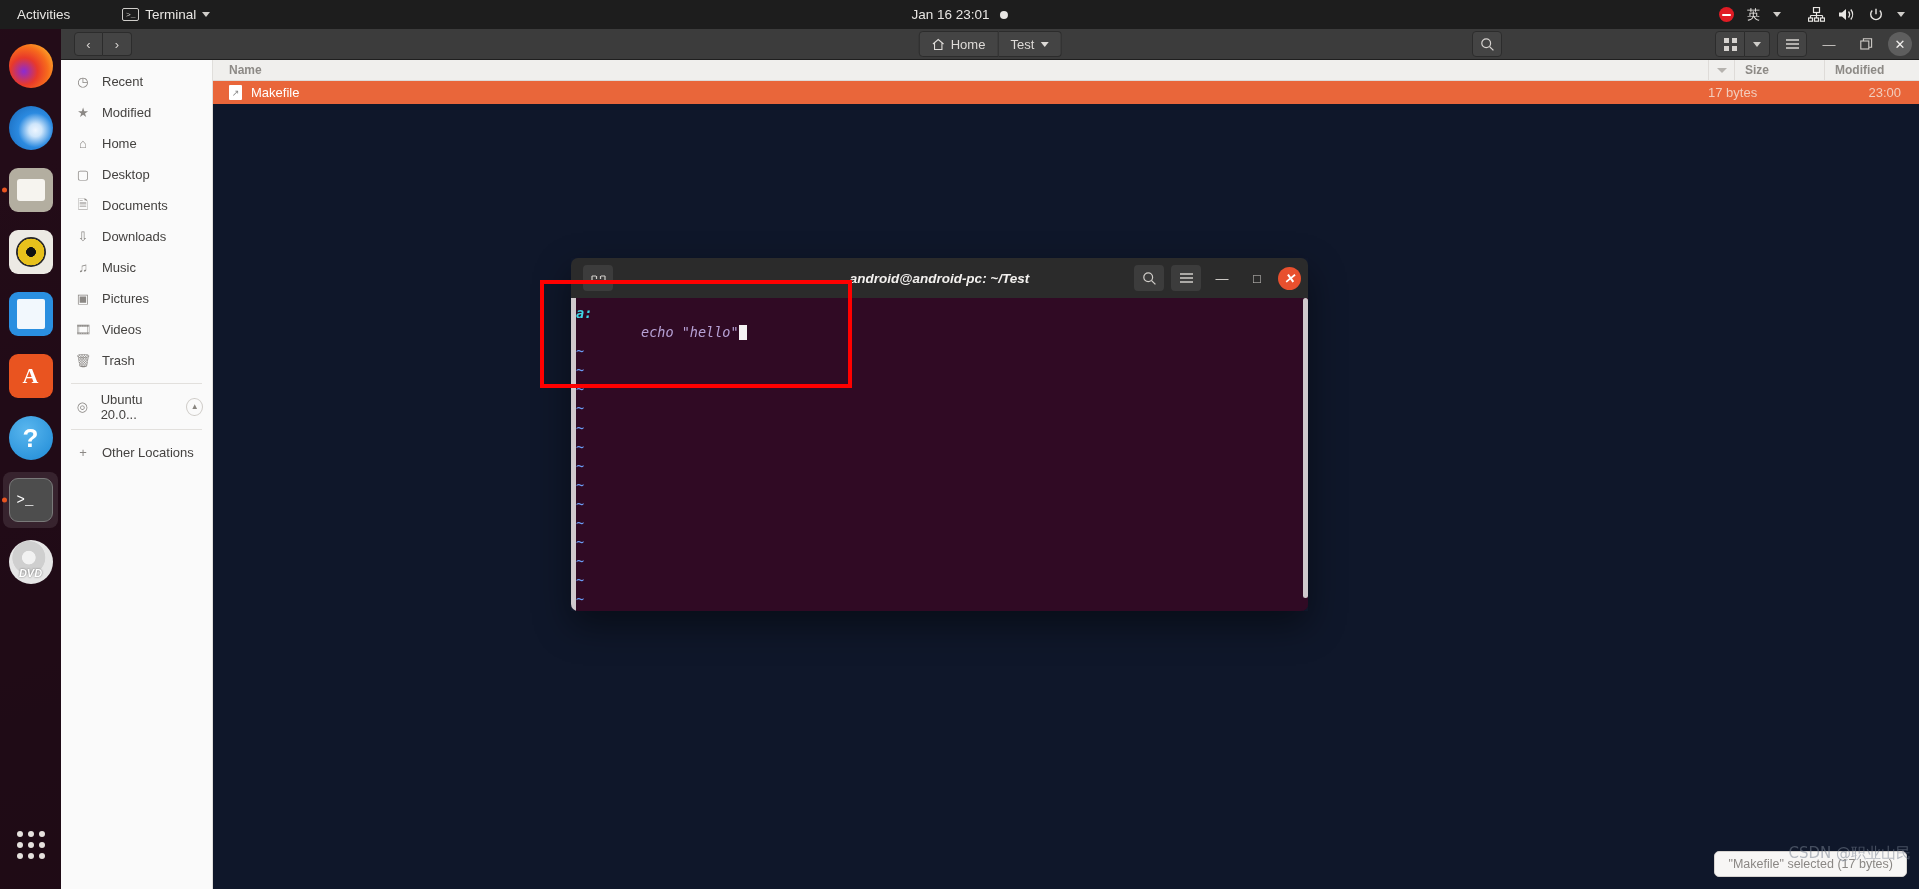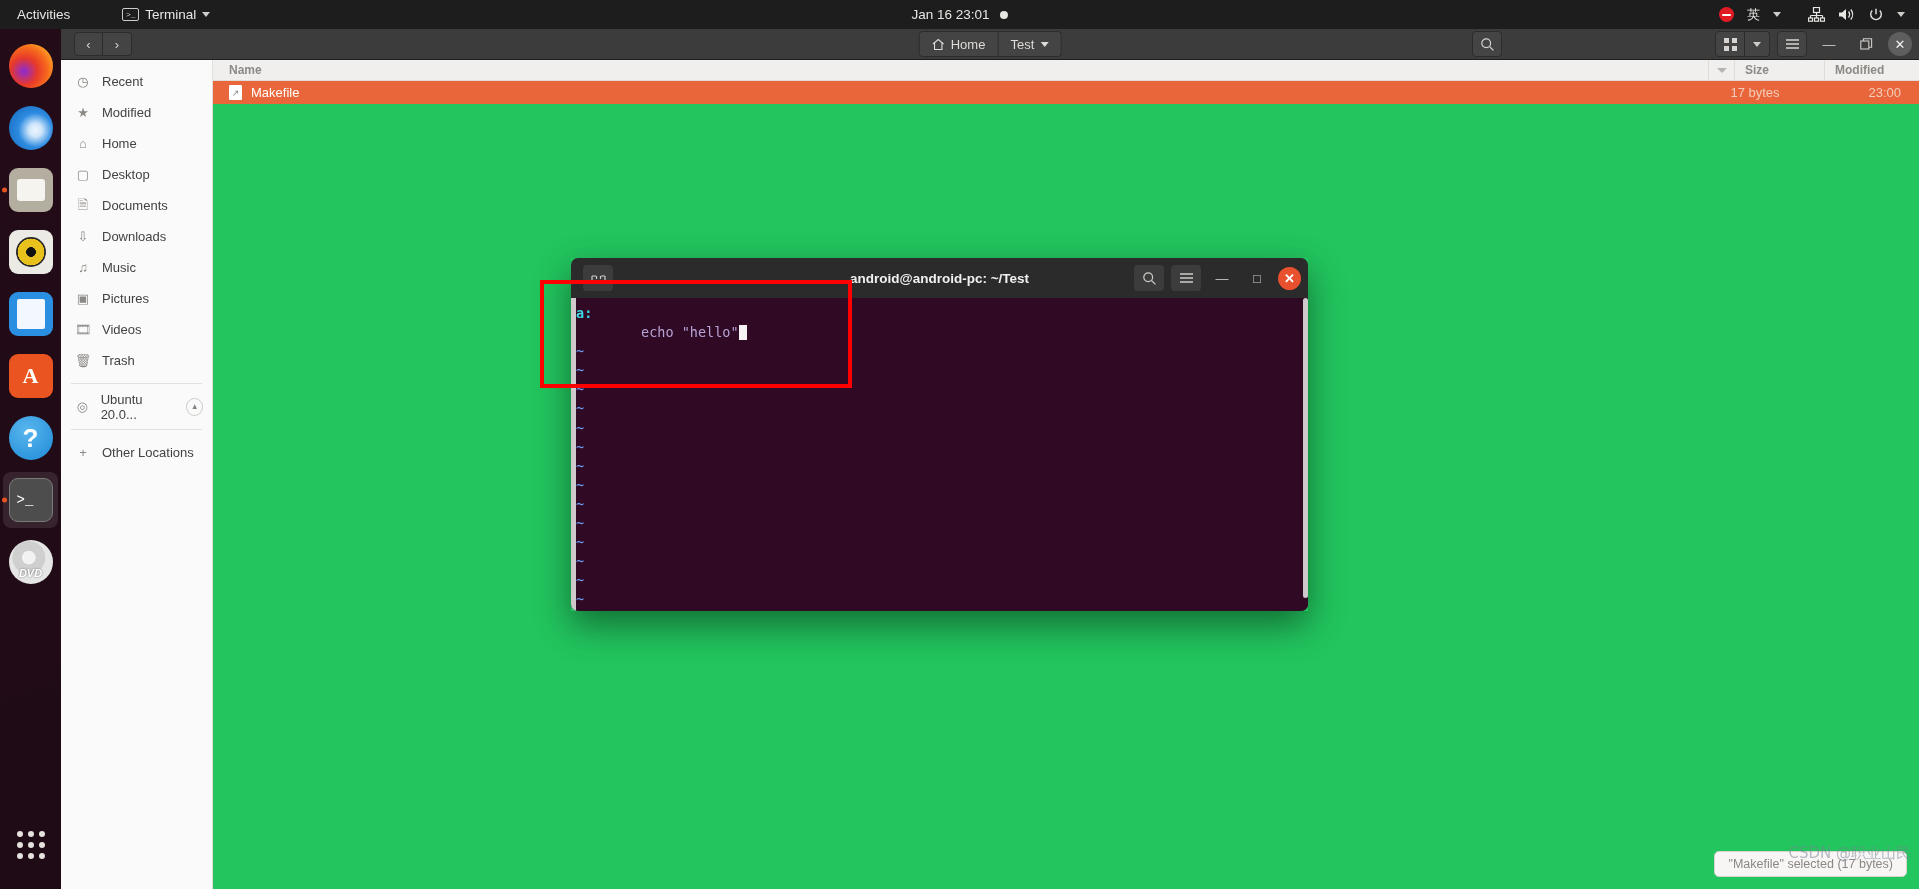--- a/index.html
+++ b/index.html
@@ -189,21 +189,21 @@
     padding-left: 14px; color: #444240;
   }
   .side-item .sic { width: 16px; text-align: center; color: #8b8885; font-size: 13px; }
   .side-sep { height: 1px; background: #e2e0dd; margin: 7px 10px; }
   .eject {
     margin-left: auto; margin-right: 9px; width: 18px; height: 18px;
     border: 1px solid #cfccc8; border-radius: 50%; color: #88857f;
     font-size: 8px; display: flex; align-items: center; justify-content: center;
   }
 
-  #filelist { flex: 1; background: #22c55e; }
+  #filelist { flex: 1; background: #0f172a; }
   #col-head {
     height: 21px; background: #f0efed; border-bottom: 1px solid #dedbd8;
     display: flex; align-items: center; font-size: 12px; color: #8d8a86; font-weight: bold;
   }
   .col-name { flex: 1; padding-left: 16px; }
   .col-sortcaret {
     width: 26px; display: flex; align-items: center; justify-content: center;
     border-left: 1px solid #dedbd8; height: 21px;
   }
   .col-sortcaret i {
@@ -221,21 +221,21 @@
   .frow {
     height: 23px; display: flex; align-items: center;
     background: #e9663a; color: #fff; font-size: 13px;
   }
   .frow .fname { flex: 1; padding-left: 16px; display: flex; align-items: center; gap: 9px; }
   .file-ic {
     width: 13px; height: 15px; background: #fff; border-radius: 1px;
     display: inline-flex; align-items: center; justify-content: center;
     color: #888; font-size: 9px;
   }
-  .frow .fsize { width: 116px; text-align: center; padding-right: 22px; color: #f2cdbd; }
+  .frow .fsize { width: 116px; text-align: left; padding-right: 22px; color: #f2cdbd; }
   .frow .fmod { width: 95px; text-align: right; padding-right: 18px; color: #f2cdbd; }
 
   
   #status-popup {
     position: absolute; right: 12px; bottom: 12px;
     background: #f7f6f5; border: 1px solid #d6d3d0; border-radius: 5px;
     padding: 5px 13px; font-size: 12.5px; color: #8a8784;
     z-index: 30;
   }
   #watermark {
@@ -244,20 +244,21 @@
     font-family: "DejaVu Sans", sans-serif;
     z-index: 31; pointer-events: none; white-space: nowrap;
   }
 
   
   #terminal {
     position: absolute; left: 571px; top: 258px;
     width: 737px; height: 353px;
     z-index: 40;
     box-shadow: 0 14px 34px rgba(0,0,0,0.45);
+    font-style: italic;
   }
   #term-header {
     height: 40px; background: #2b2b2b; border-radius: 7px 7px 0 0;
     display: flex; align-items: center; position: relative;
   }
   .term-sq {
     width: 30px; height: 26px; background: #3c3c3c; border-radius: 4px;
     display: flex; align-items: center; justify-content: center;
     color: #d0cdc9; font-size: 13px;
   }

